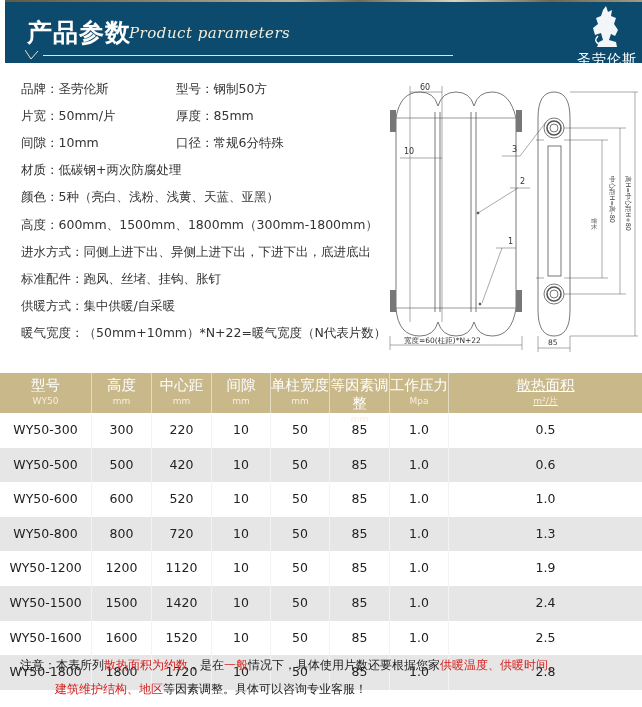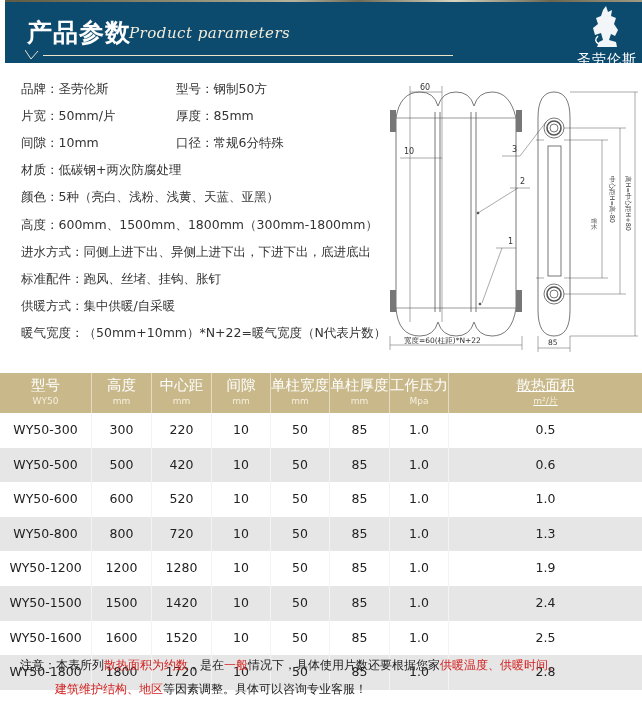--- a/index.html
+++ b/index.html
@@ -183,21 +183,21 @@
       </div>
     <div class="th c3">
         <span class="t1">间隙</span>
         <span class="t2">mm</span>
       </div>
     <div class="th c4">
         <span class="t1">单柱宽度</span>
         <span class="t2">mm</span>
       </div>
     <div class="th c5">
-        <span class="t1">单柱厚度</span>
+        <span class="t1">等因素调整</span>
         <span class="t2">mm</span>
       </div>
     <div class="th c6">
         <span class="t1">工作压力</span>
         <span class="t2">Mpa</span>
       </div>
     <div class="th c7">
         <span class="t1">散热面积</span>
         <span class="t2">m²/片</span>
       </div>
@@ -239,21 +239,21 @@
         <div class="td c2">720</div>
         <div class="td c3">10</div>
         <div class="td c4">50</div>
         <div class="td c5">85</div>
         <div class="td c6">1.0</div>
         <div class="td c7">1.3</div>
       </div>
       <div class="tr odd">
         <div class="td c0">WY50-1200</div>
         <div class="td c1">1200</div>
-        <div class="td c2">1280</div>
+        <div class="td c2">1120</div>
         <div class="td c3">10</div>
         <div class="td c4">50</div>
         <div class="td c5">85</div>
         <div class="td c6">1.0</div>
         <div class="td c7">1.9</div>
       </div>
       <div class="tr even">
         <div class="td c0">WY50-1500</div>
         <div class="td c1">1500</div>
         <div class="td c2">1420</div>

